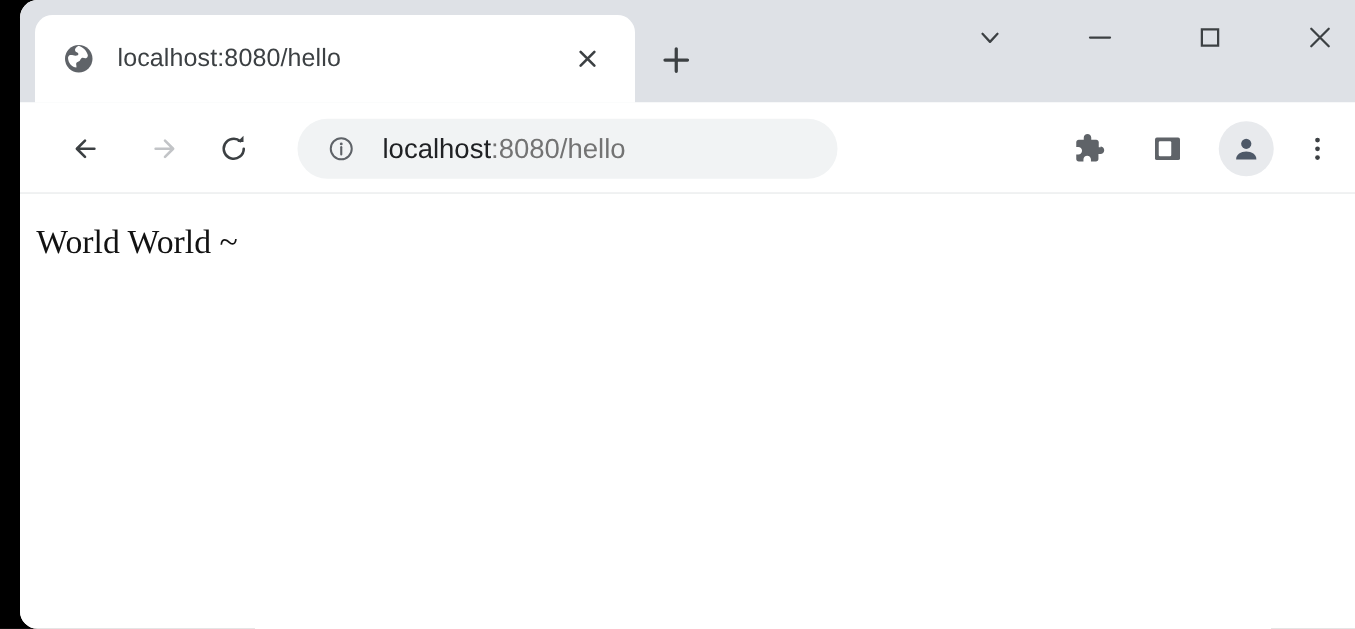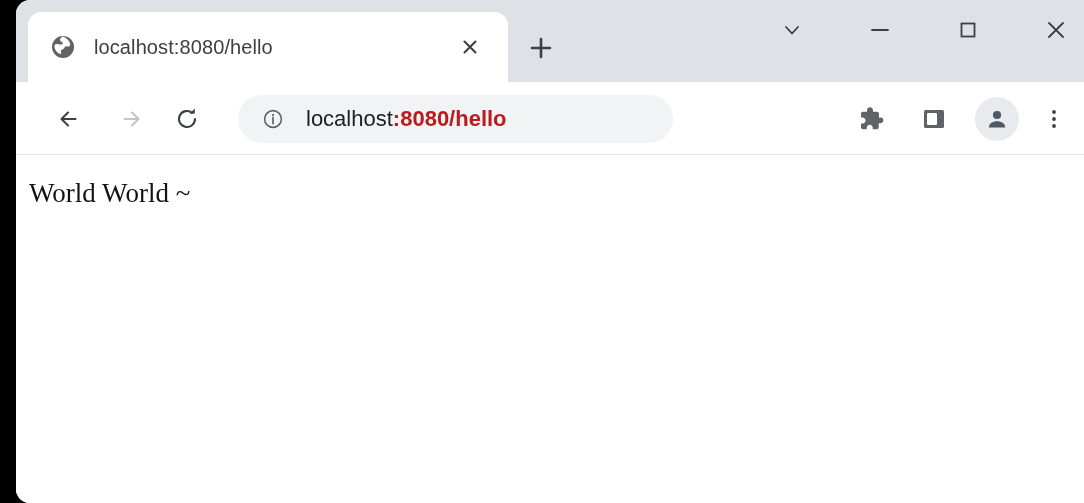--- a/index.html
+++ b/index.html
@@ -150,21 +150,21 @@
     margin-left: 6px;
     display: block;
   }
   .omnibox-url {
     margin-left: 22px;
     font-size: 22px;
     color: #202124;
     white-space: nowrap;
     overflow: hidden;
   }
-  .omnibox-url .url-dim { color: #b91c1c; font-weight: bold; }
+  .omnibox-url .url-dim { color: #737373; }
 
   .toolbar-spacer { flex: 1 1 auto; }
 
   .tb-action {
     width: 46px;
     height: 46px;
     margin: 0 9px;
     display: flex;
     align-items: center;
     justify-content: center;

